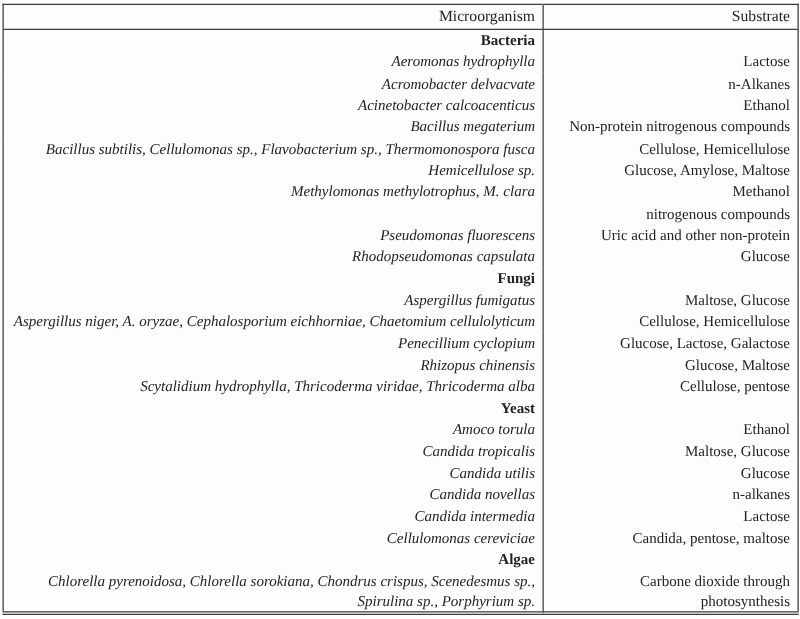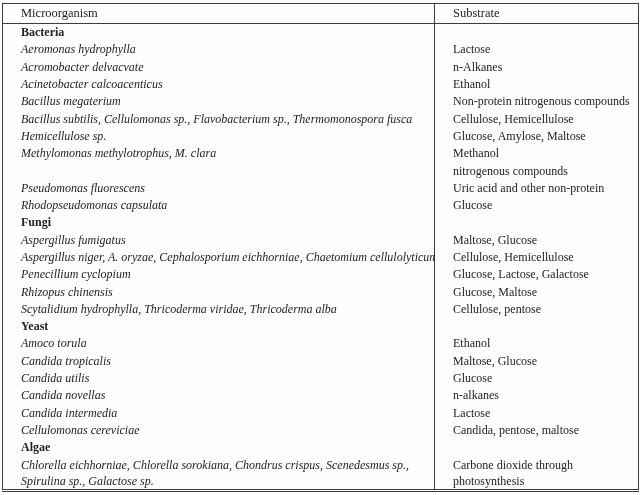--- a/index.html
+++ b/index.html
@@ -21,24 +21,24 @@
     border-top: 1px solid #3c3c3c;
     border-left: 1px solid #3c3c3c;
     border-right: 1px solid #3c3c3c;
     border-bottom: 3px double #3c3c3c;
     background: #fdfdfb;
   }
   col.micro-col { width: 432px; }
   col.sub-col   { width: 204px; }
   th, td {
     font-weight: normal;
-    text-align: left;
+    text-align: right;
     font-size: 12px;
     color: #232323;
-    padding: 0 18px;
+    padding: 0 6px;
     white-space: nowrap;
     overflow: hidden;
     vertical-align: middle;
   }
   th {
     height: 20px;
     border-bottom: 1px solid #3c3c3c;
     font-size: 12.5px;
   }
   th.micro-h, td.micro {
@@ -164,22 +164,22 @@
         </tr>
         <tr class="row species">
           <td class="cell micro">Cellulomonas cereviciae</td>
           <td class="cell substrate">Candida, pentose, maltose</td>
         </tr>
         <tr class="row section">
           <td class="cell micro">Algae</td>
           <td class="cell substrate"></td>
         </tr>
         <tr class="row species">
-          <td class="cell micro">Chlorella eichhorniae, Chlorella sorokiana, Chondrus crispus, Scenedesmus sp.,</td>
+          <td class="cell micro">Chlorella pyrenoidosa, Chlorella sorokiana, Chondrus crispus, Scenedesmus sp.,</td>
           <td class="cell substrate">Carbone dioxide through</td>
         </tr>
         <tr class="row species">
-          <td class="cell micro">Spirulina sp., Galactose sp.</td>
+          <td class="cell micro">Spirulina sp., Porphyrium sp.</td>
           <td class="cell substrate">photosynthesis</td>
         </tr>
       </tbody>
   </table>
 </div>
 
 </body></html>

